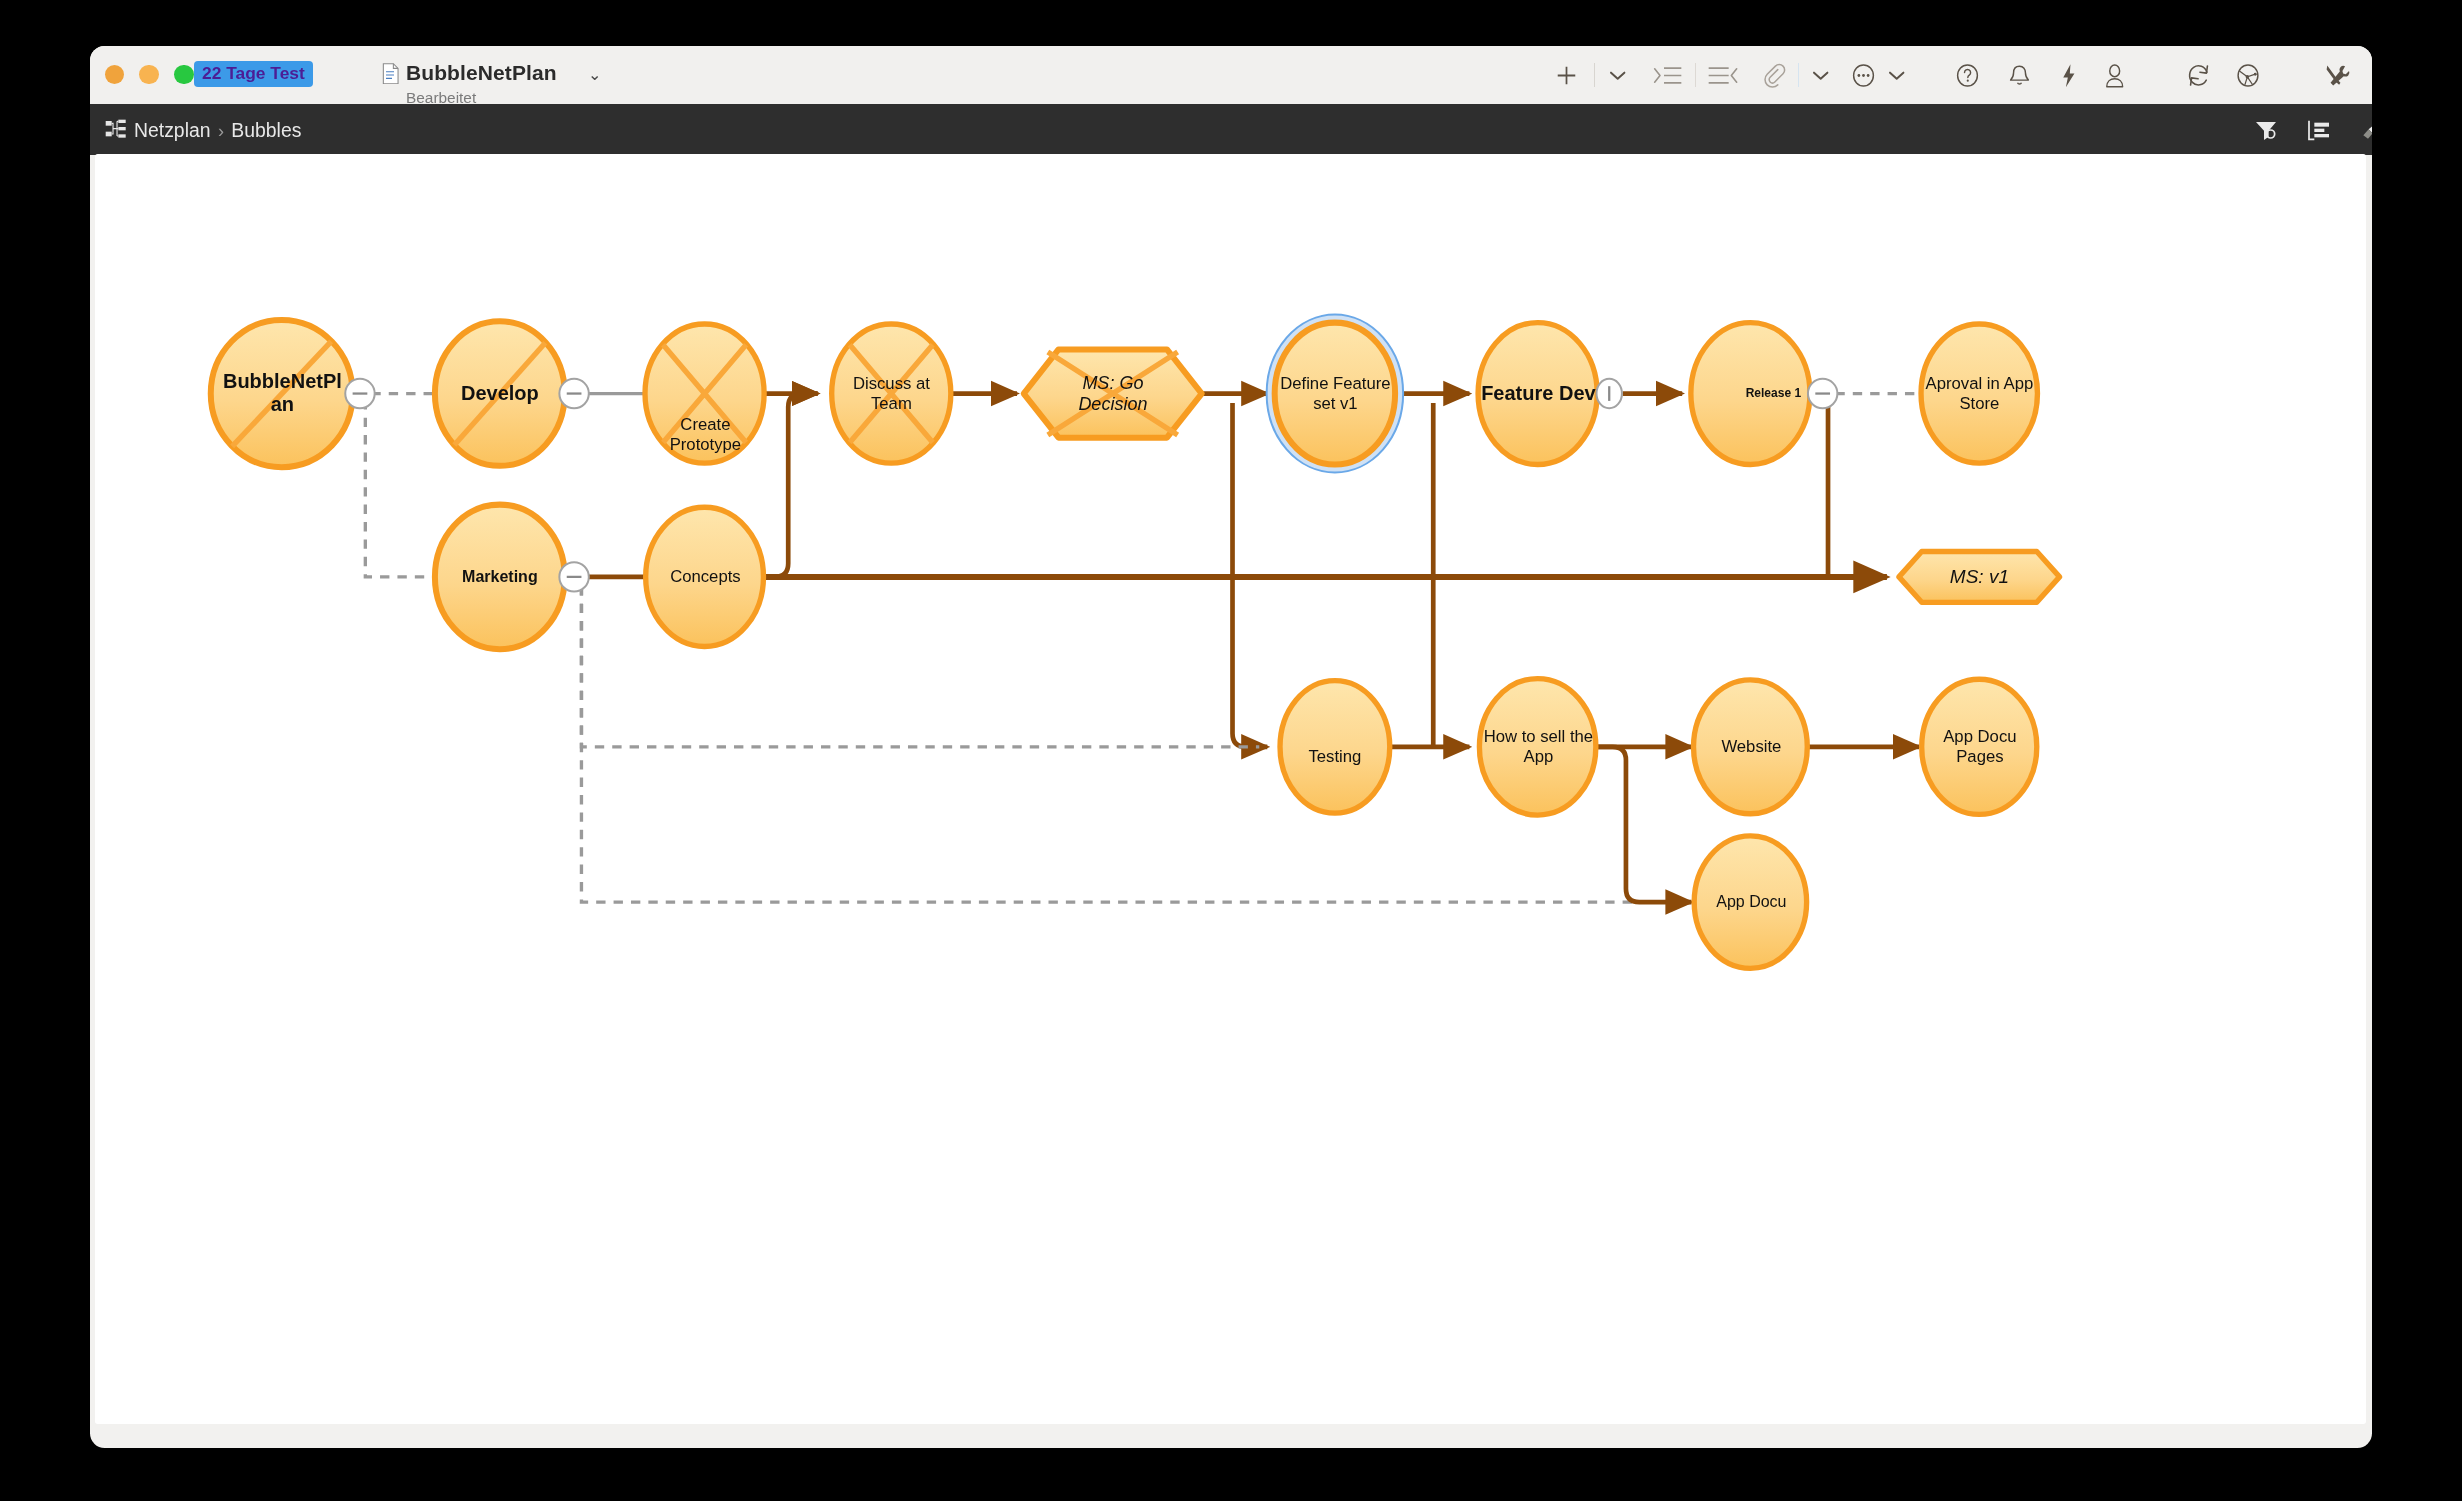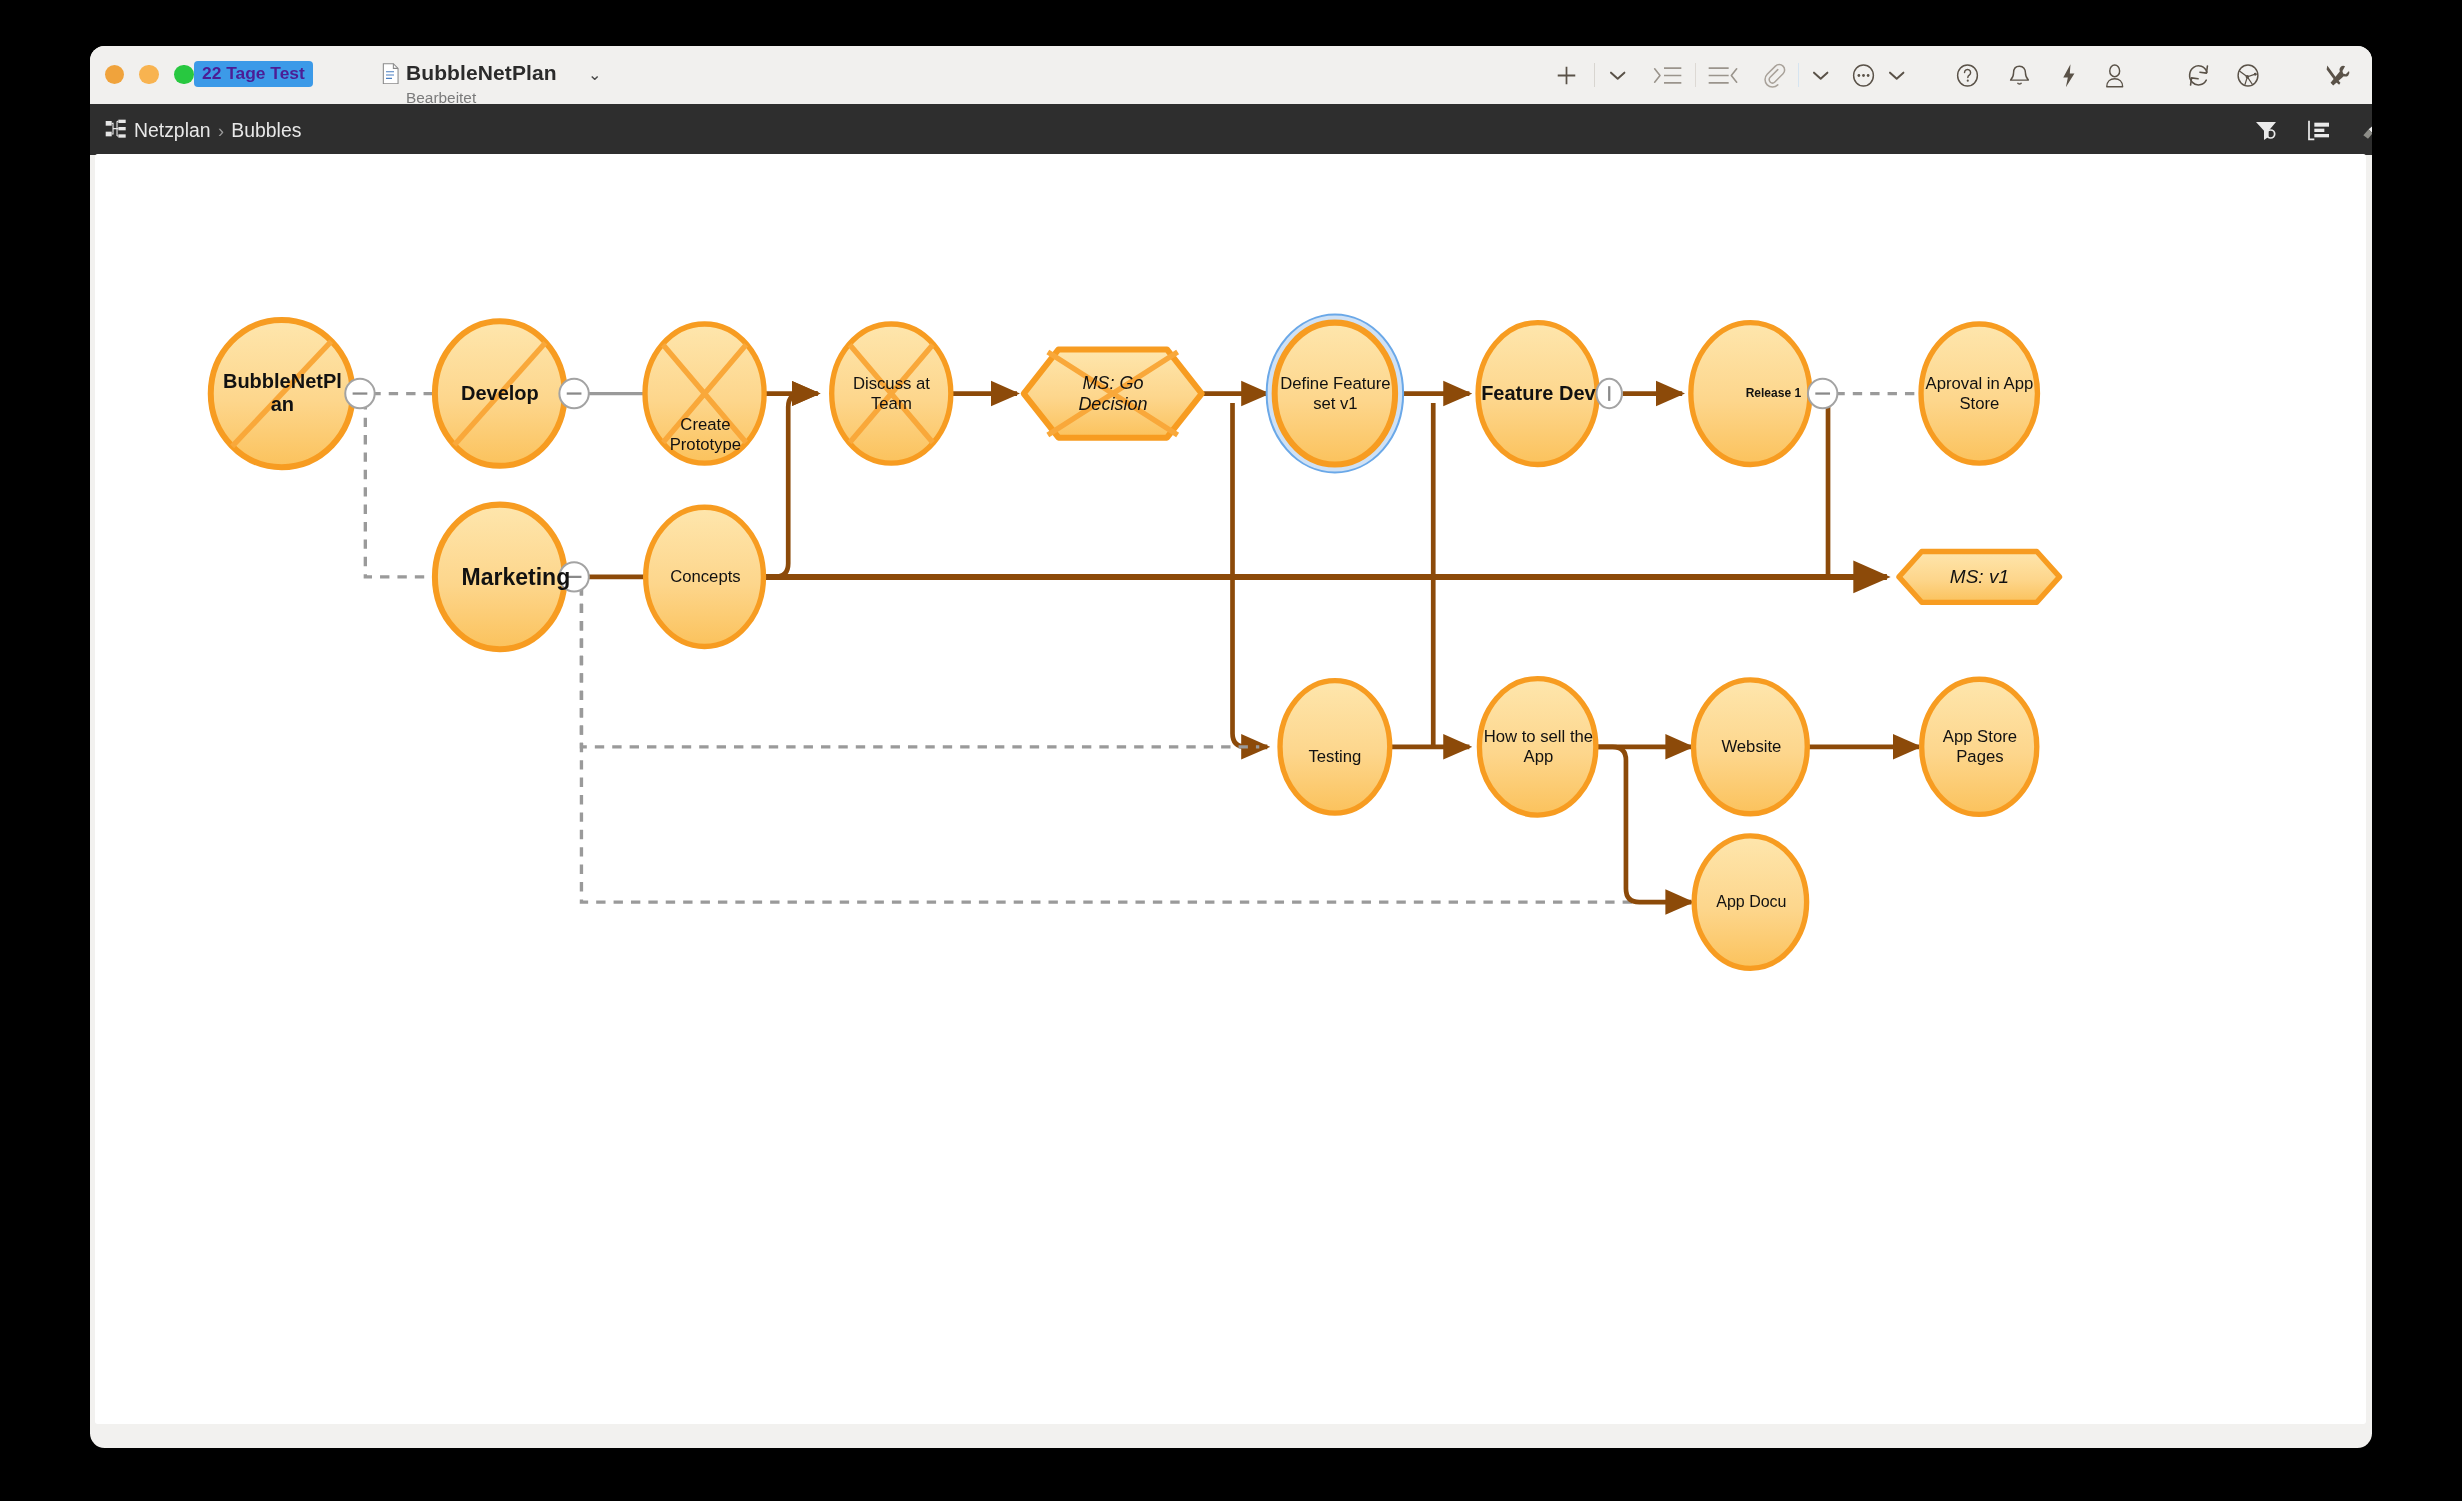--- a/index.html
+++ b/index.html
@@ -413,40 +413,40 @@
         </div>
       <div class="nlabel" style="left:1380px;top:219px;width:126px;height:40px;font-size:20px;font-weight:700;">
           <span>Feature Dev</span>
         </div>
       <div class="nlabel" style="left:1615px;top:219px;width:126px;height:40px;font-size:12px;font-weight:700;">
           <span>Release 1</span>
         </div>
       <div class="nlabel" style="left:1824px;top:213px;width:120px;height:54px;font-size:16.7px;">
           <span>Aproval in App Store</span>
         </div>
-      <div class="nlabel" style="left:357px;top:403px;width:127px;height:40px;font-size:23px;font-weight:700;">
+      <div class="nlabel" style="left:341px;top:403px;width:127px;height:40px;font-size:16px;font-weight:700;">
           <span>Marketing</span>
         </div>
       <div class="nlabel" style="left:553px;top:403px;width:114px;height:40px;font-size:16.7px;">
           <span>Concepts</span>
         </div>
       <div class="nlabel" style="left:1824px;top:404px;width:120px;height:37px;font-size:19px;font-style:italic;">
           <span>MS: v1</span>
         </div>
       <div class="nlabel" style="left:1186px;top:573px;width:107px;height:40px;font-size:16.7px;align-items:flex-end;">
           <span>Testing</span>
         </div>
       <div class="nlabel" style="left:1386px;top:566px;width:114px;height:54px;font-size:16.7px;">
           <span>How to sell the App</span>
         </div>
       <div class="nlabel" style="left:1601px;top:573px;width:110px;height:40px;font-size:16.7px;">
           <span>Website</span>
         </div>
       <div class="nlabel" style="left:1827px;top:566px;width:115px;height:54px;font-size:16.7px;">
-          <span>App Store Pages</span>
+          <span>App Docu Pages</span>
         </div>
       <div class="nlabel" style="left:1601px;top:728px;width:110px;height:40px;font-size:16px;">
           <span>App Docu</span>
         </div>
     </div>
 
   </div>
 </div>
 
 

